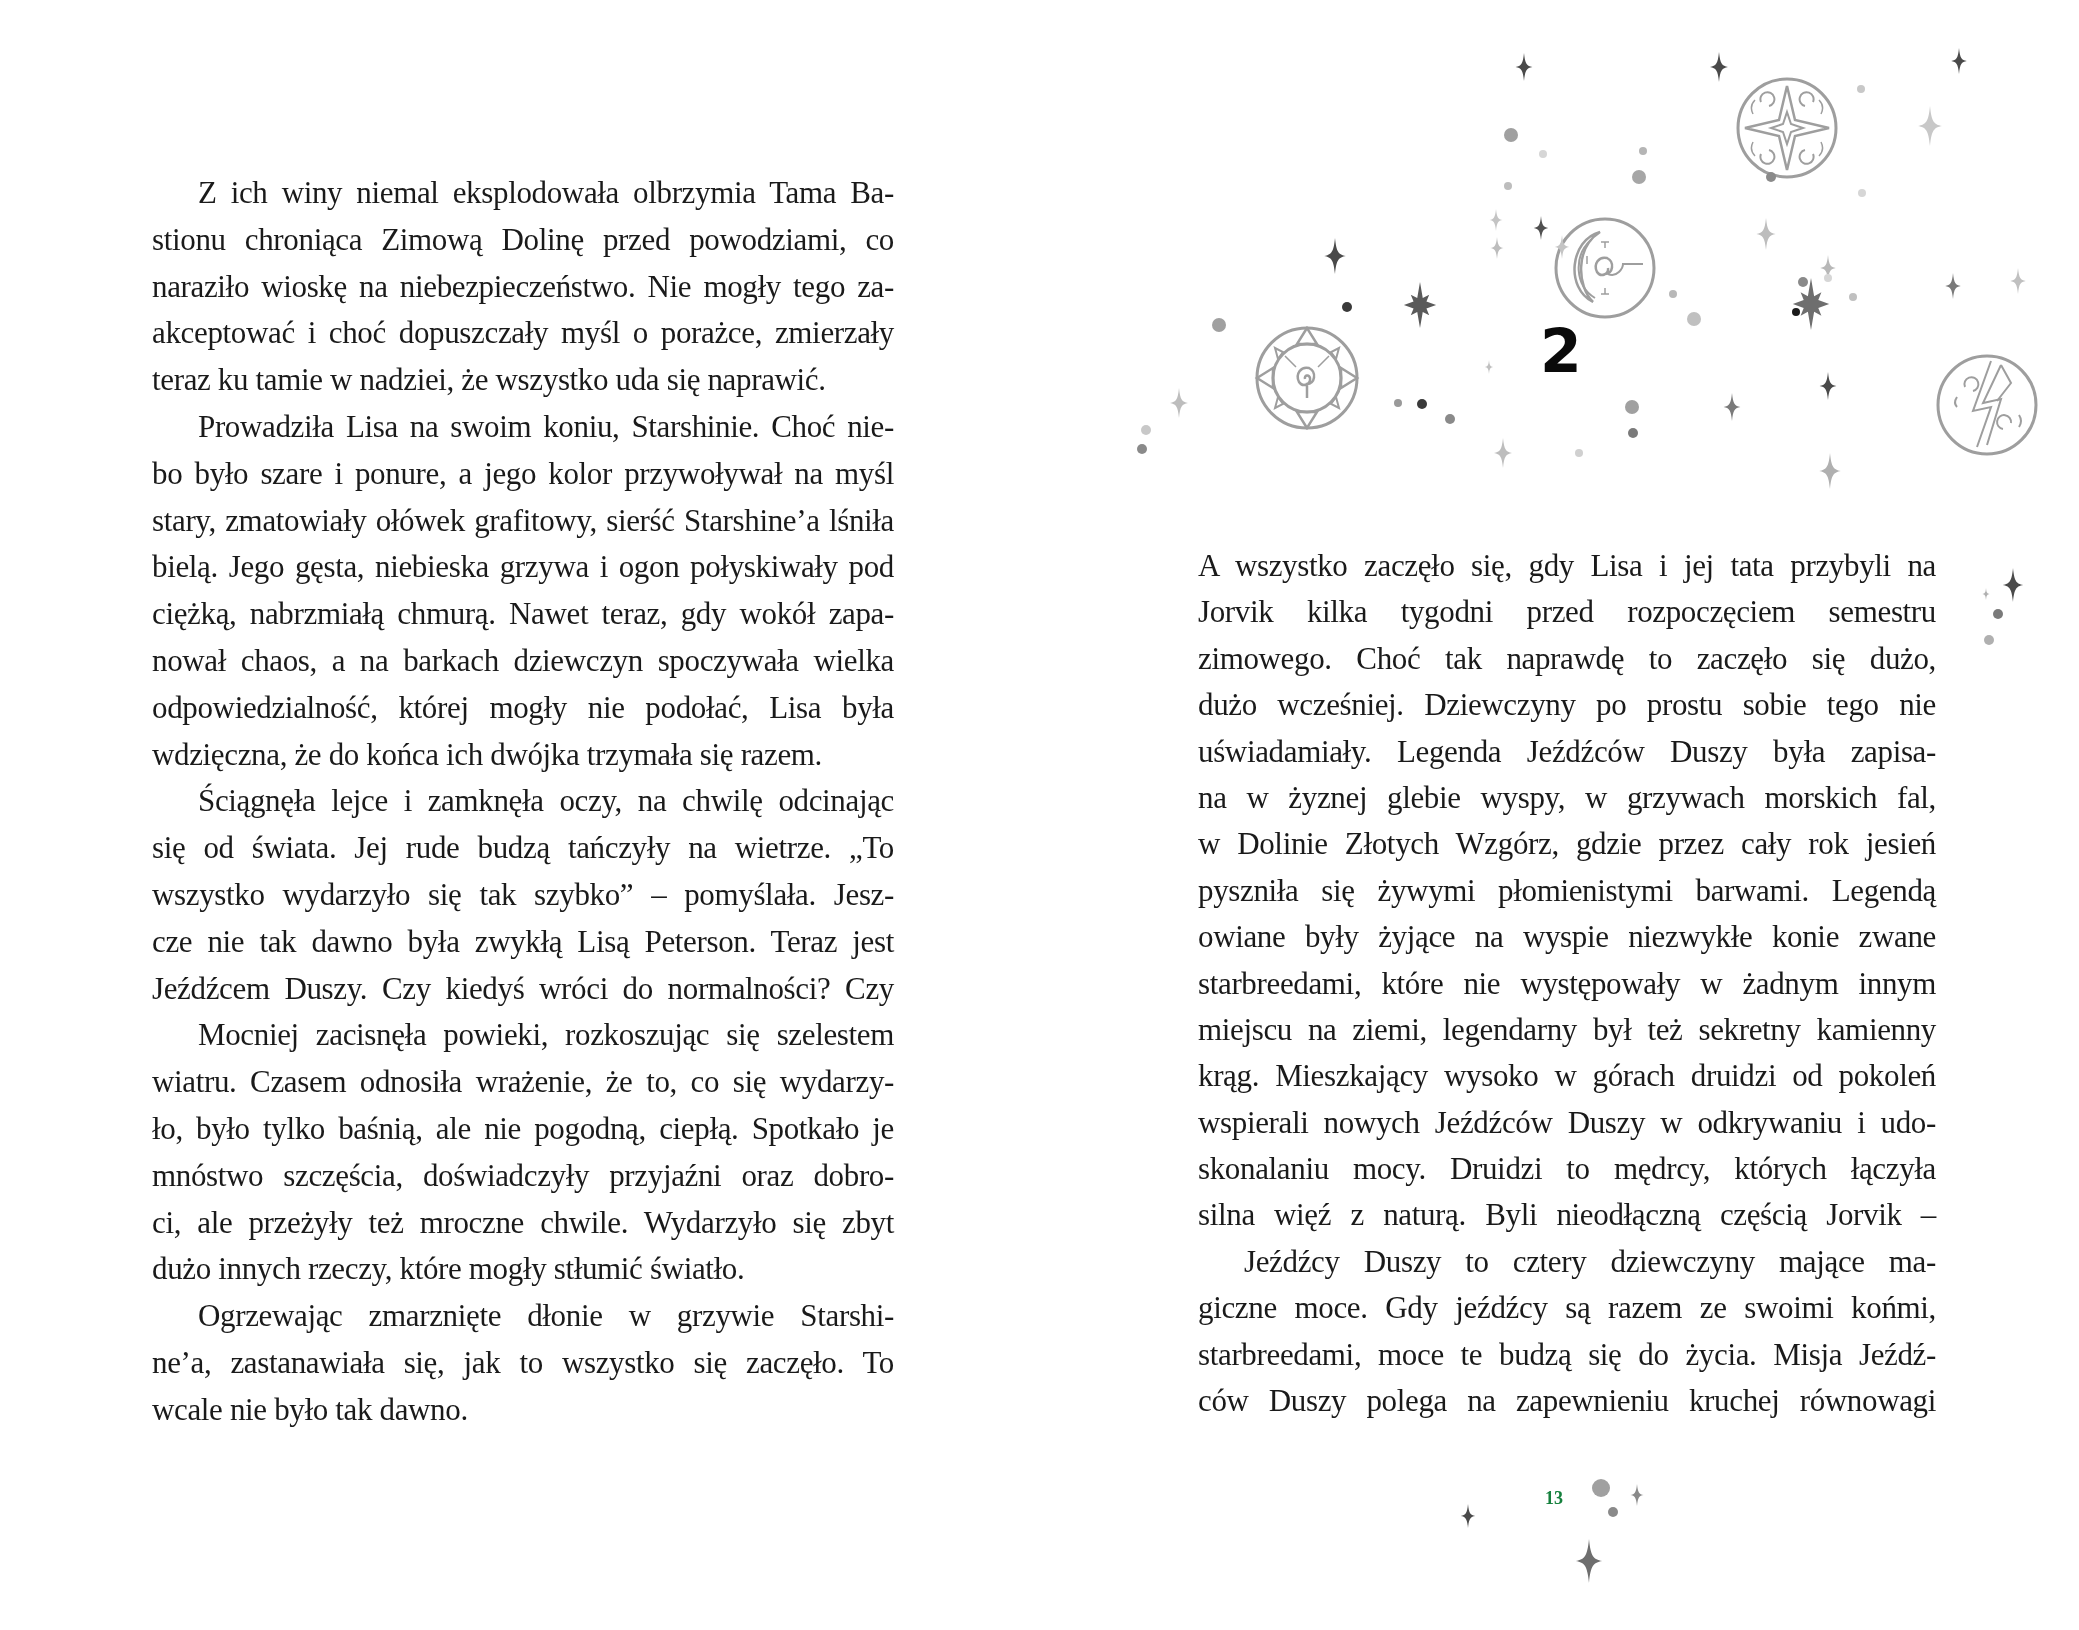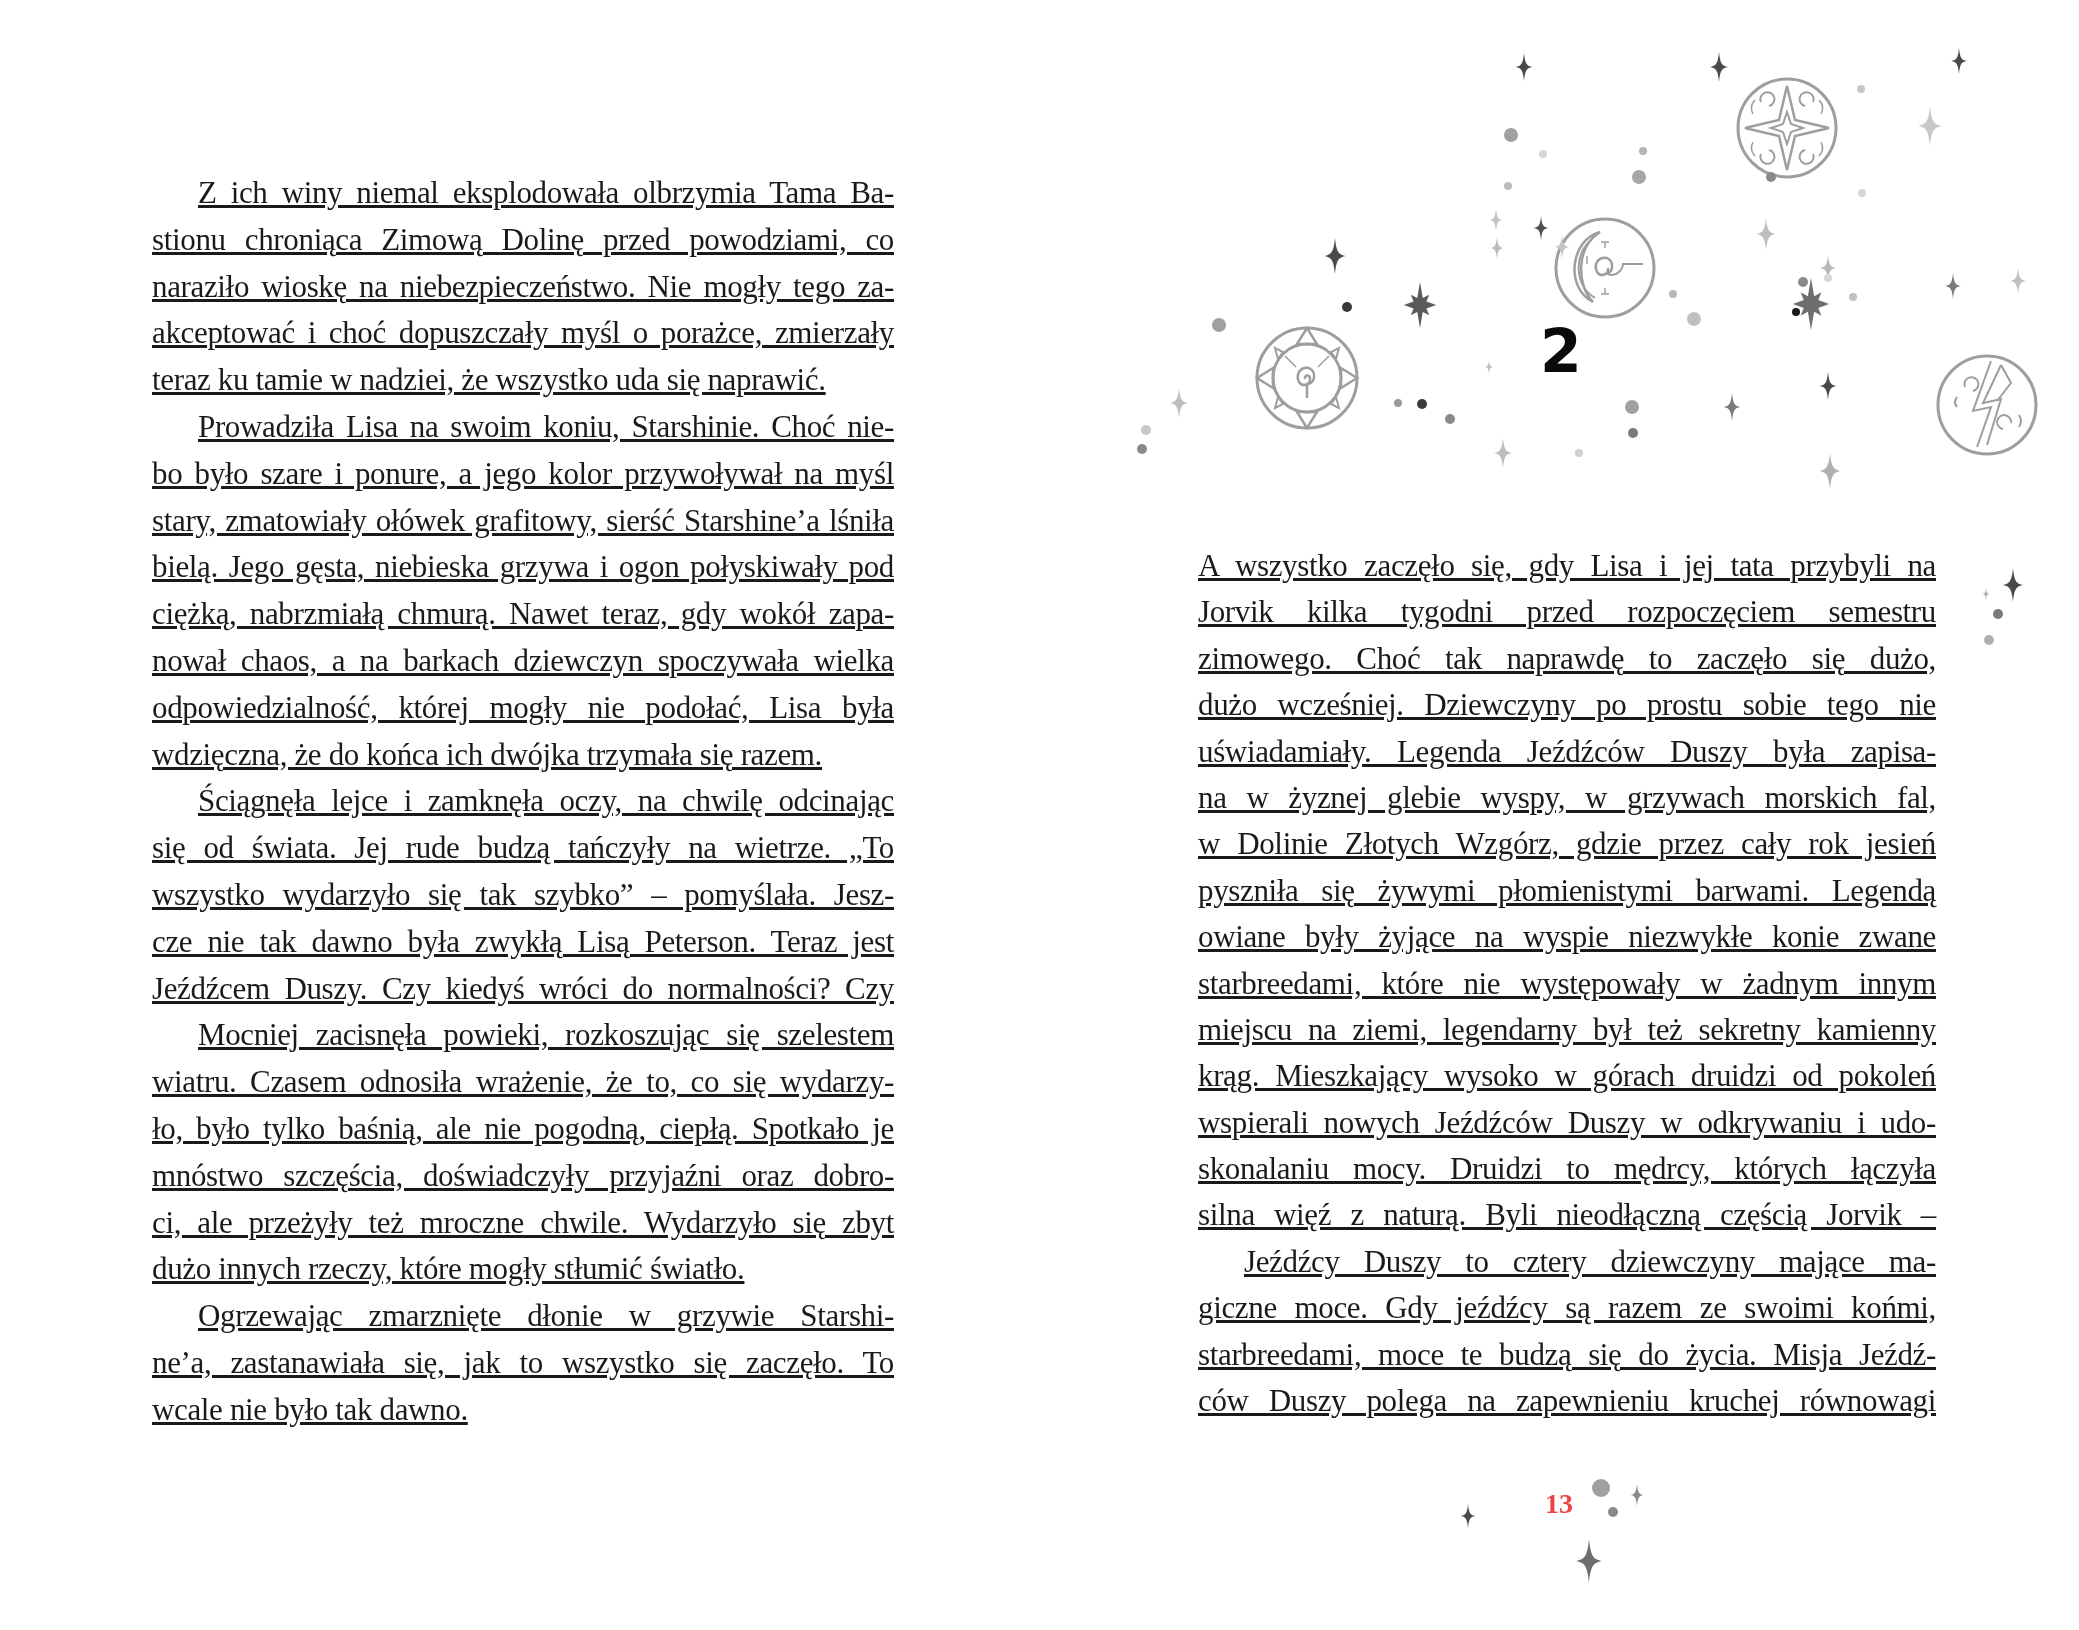--- a/index.html
+++ b/index.html
@@ -18,41 +18,40 @@
   .left-text { left: 152px; top: 170px; width: 742px; }
   .right-text { left: 158px; top: 543px; width: 738px; }
   .line {
     display: block;
     height: 46.8px;
     line-height: 46.8px;
     text-align: justify;
     text-align-last: justify;
     white-space: nowrap;
     overflow: visible;
-    text-decoration: underline;
   }
   .right-text .line { height: 46.4px; line-height: 46.4px; }
   .line.last { text-align-last: left; }
   .line.indent { padding-left: 46px; }
   .chapter-number {
     position: absolute;
     left: 500px; top: 318px;
     font-family: "DejaVu Sans", "Liberation Sans", sans-serif;
     font-weight: bold;
     font-size: 60px;
     line-height: 66px;
     color: #0a0a0a;
   }
   .page-number {
     position: absolute;
     left: 505px; top: 1488px;
     font-family: "Liberation Serif", serif;
-    font-size: 28px;
+    font-size: 18px;
     font-weight: bold;
-    color: #ef4444;
+    color: #15803d;
   }
   .deco { position: absolute; left: 0; top: 0; width: 2079px; height: 1630px; pointer-events: none; }
 </style>
 </head>
 <body>
 
 <div class="spread">
 
   <div class="page page-left">
     <div class="text-block left-text" id="left-text">

